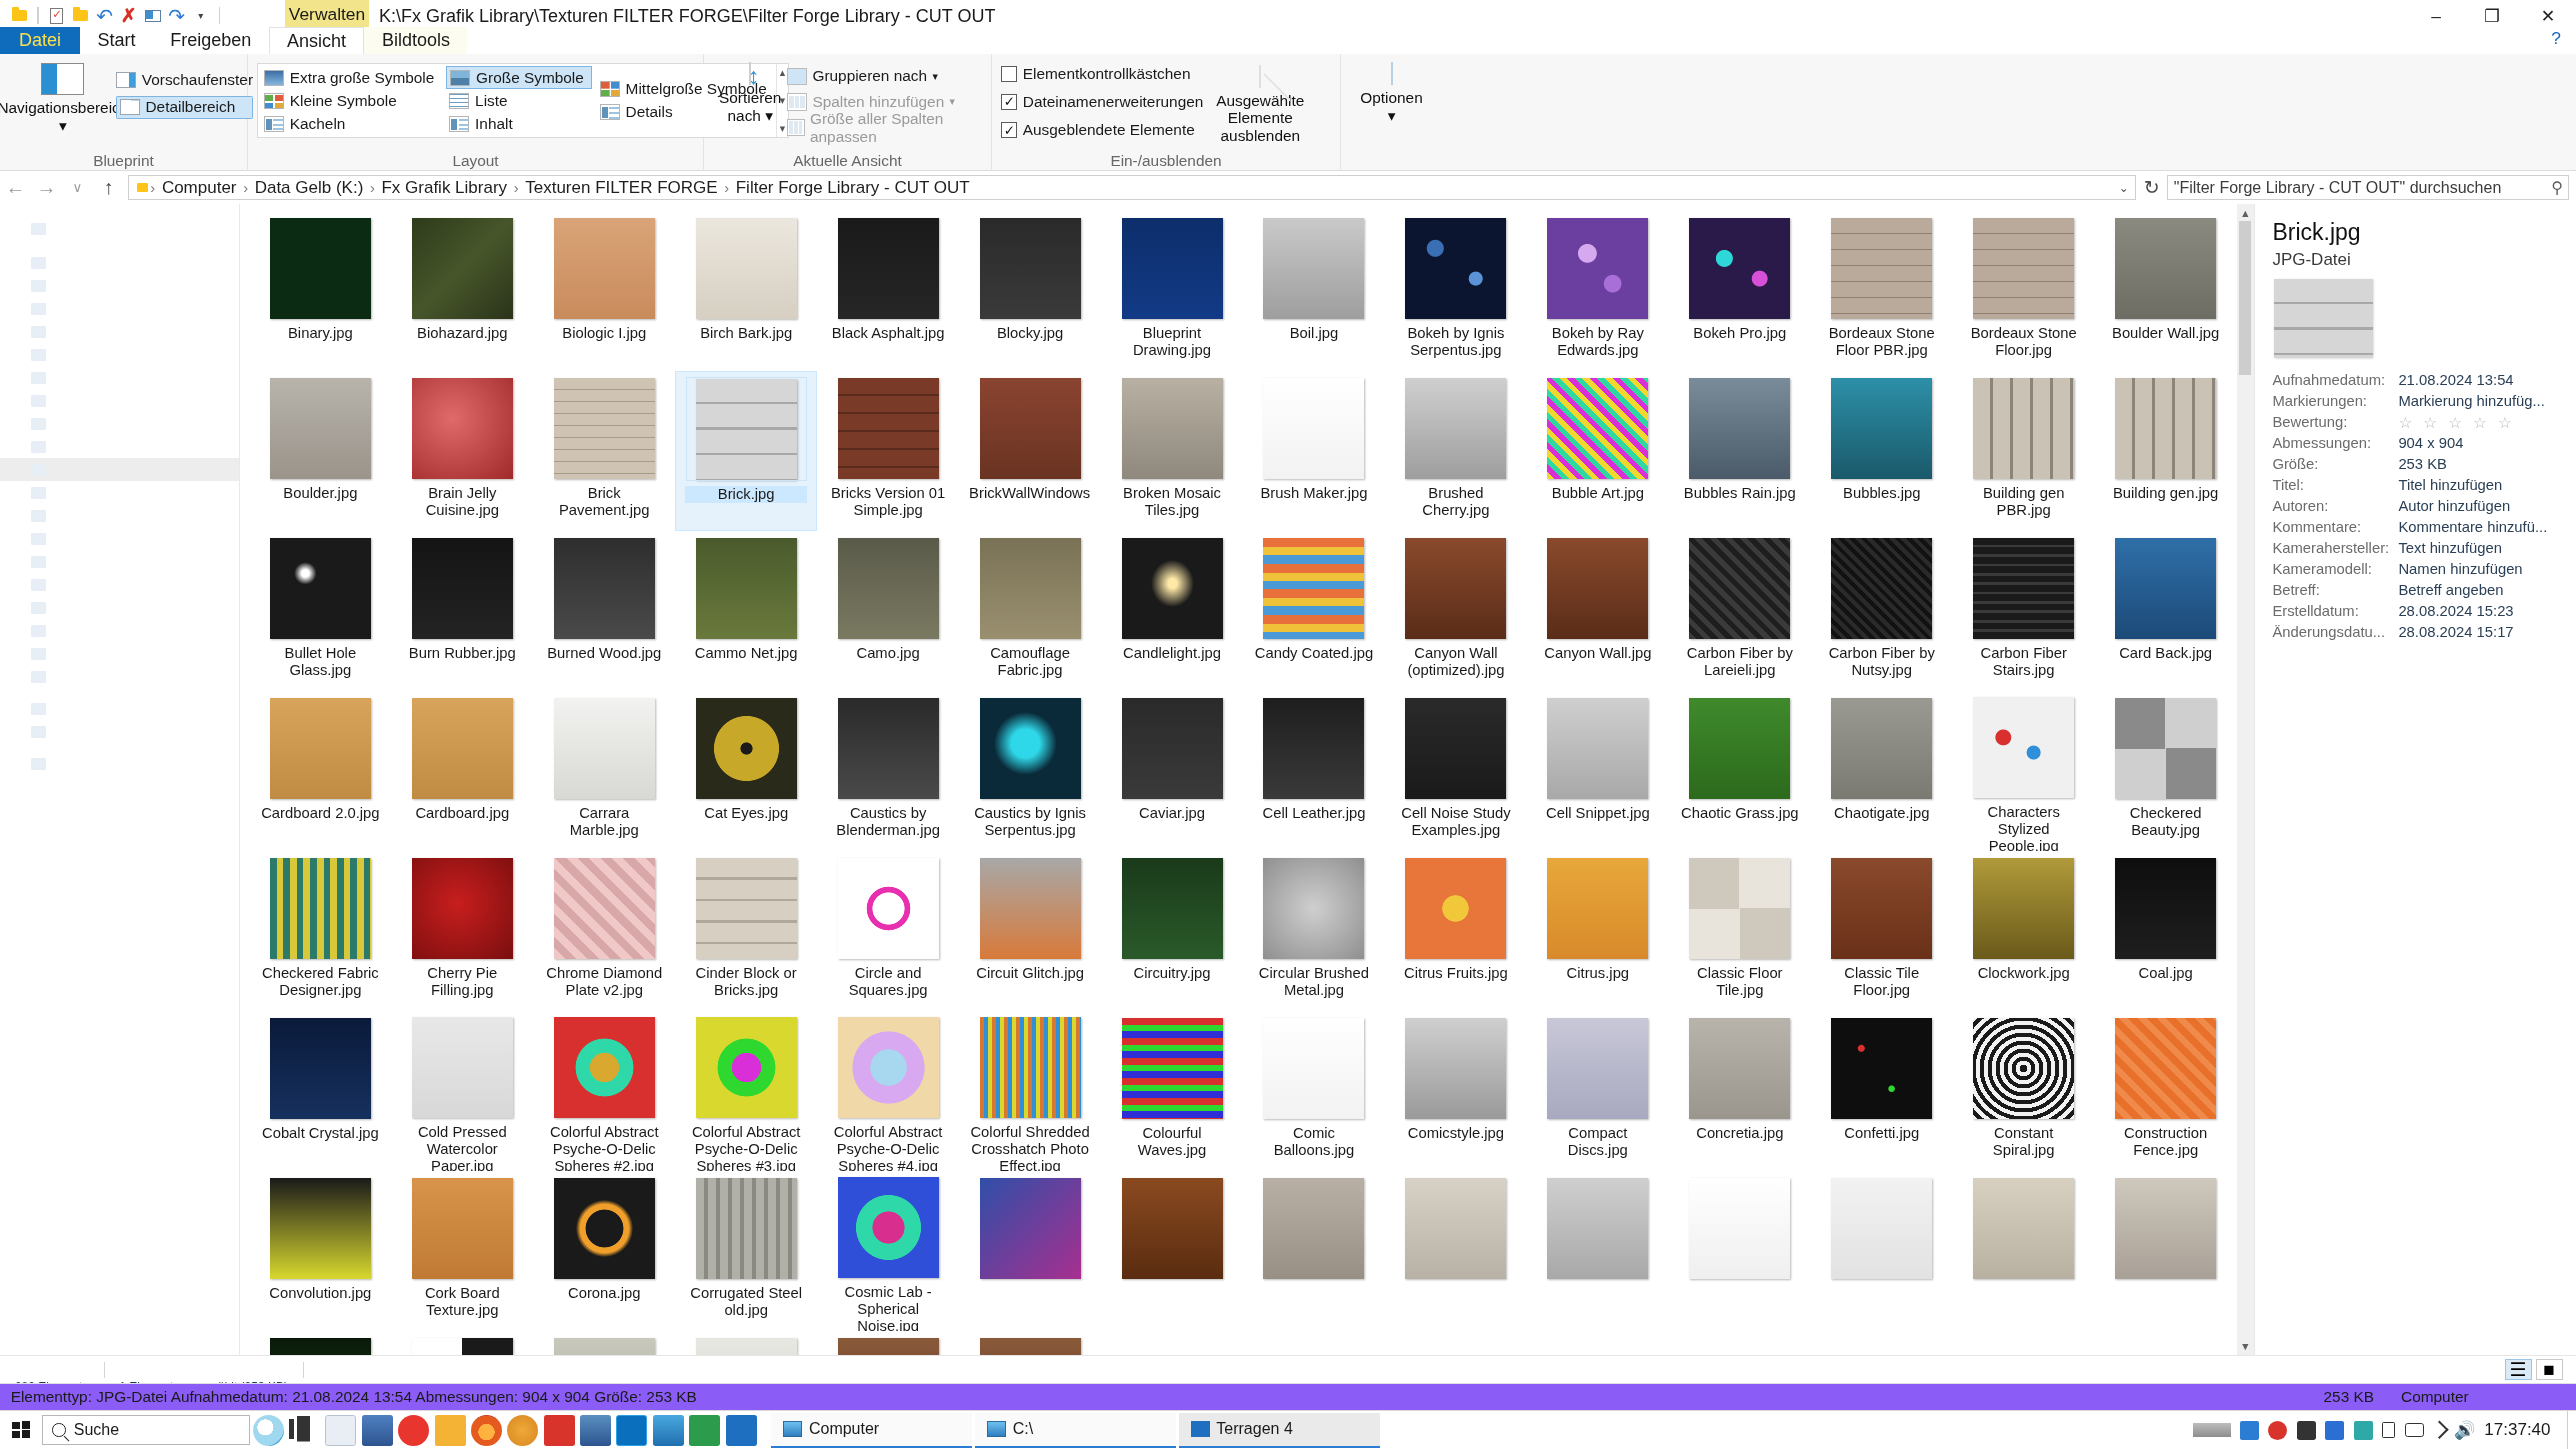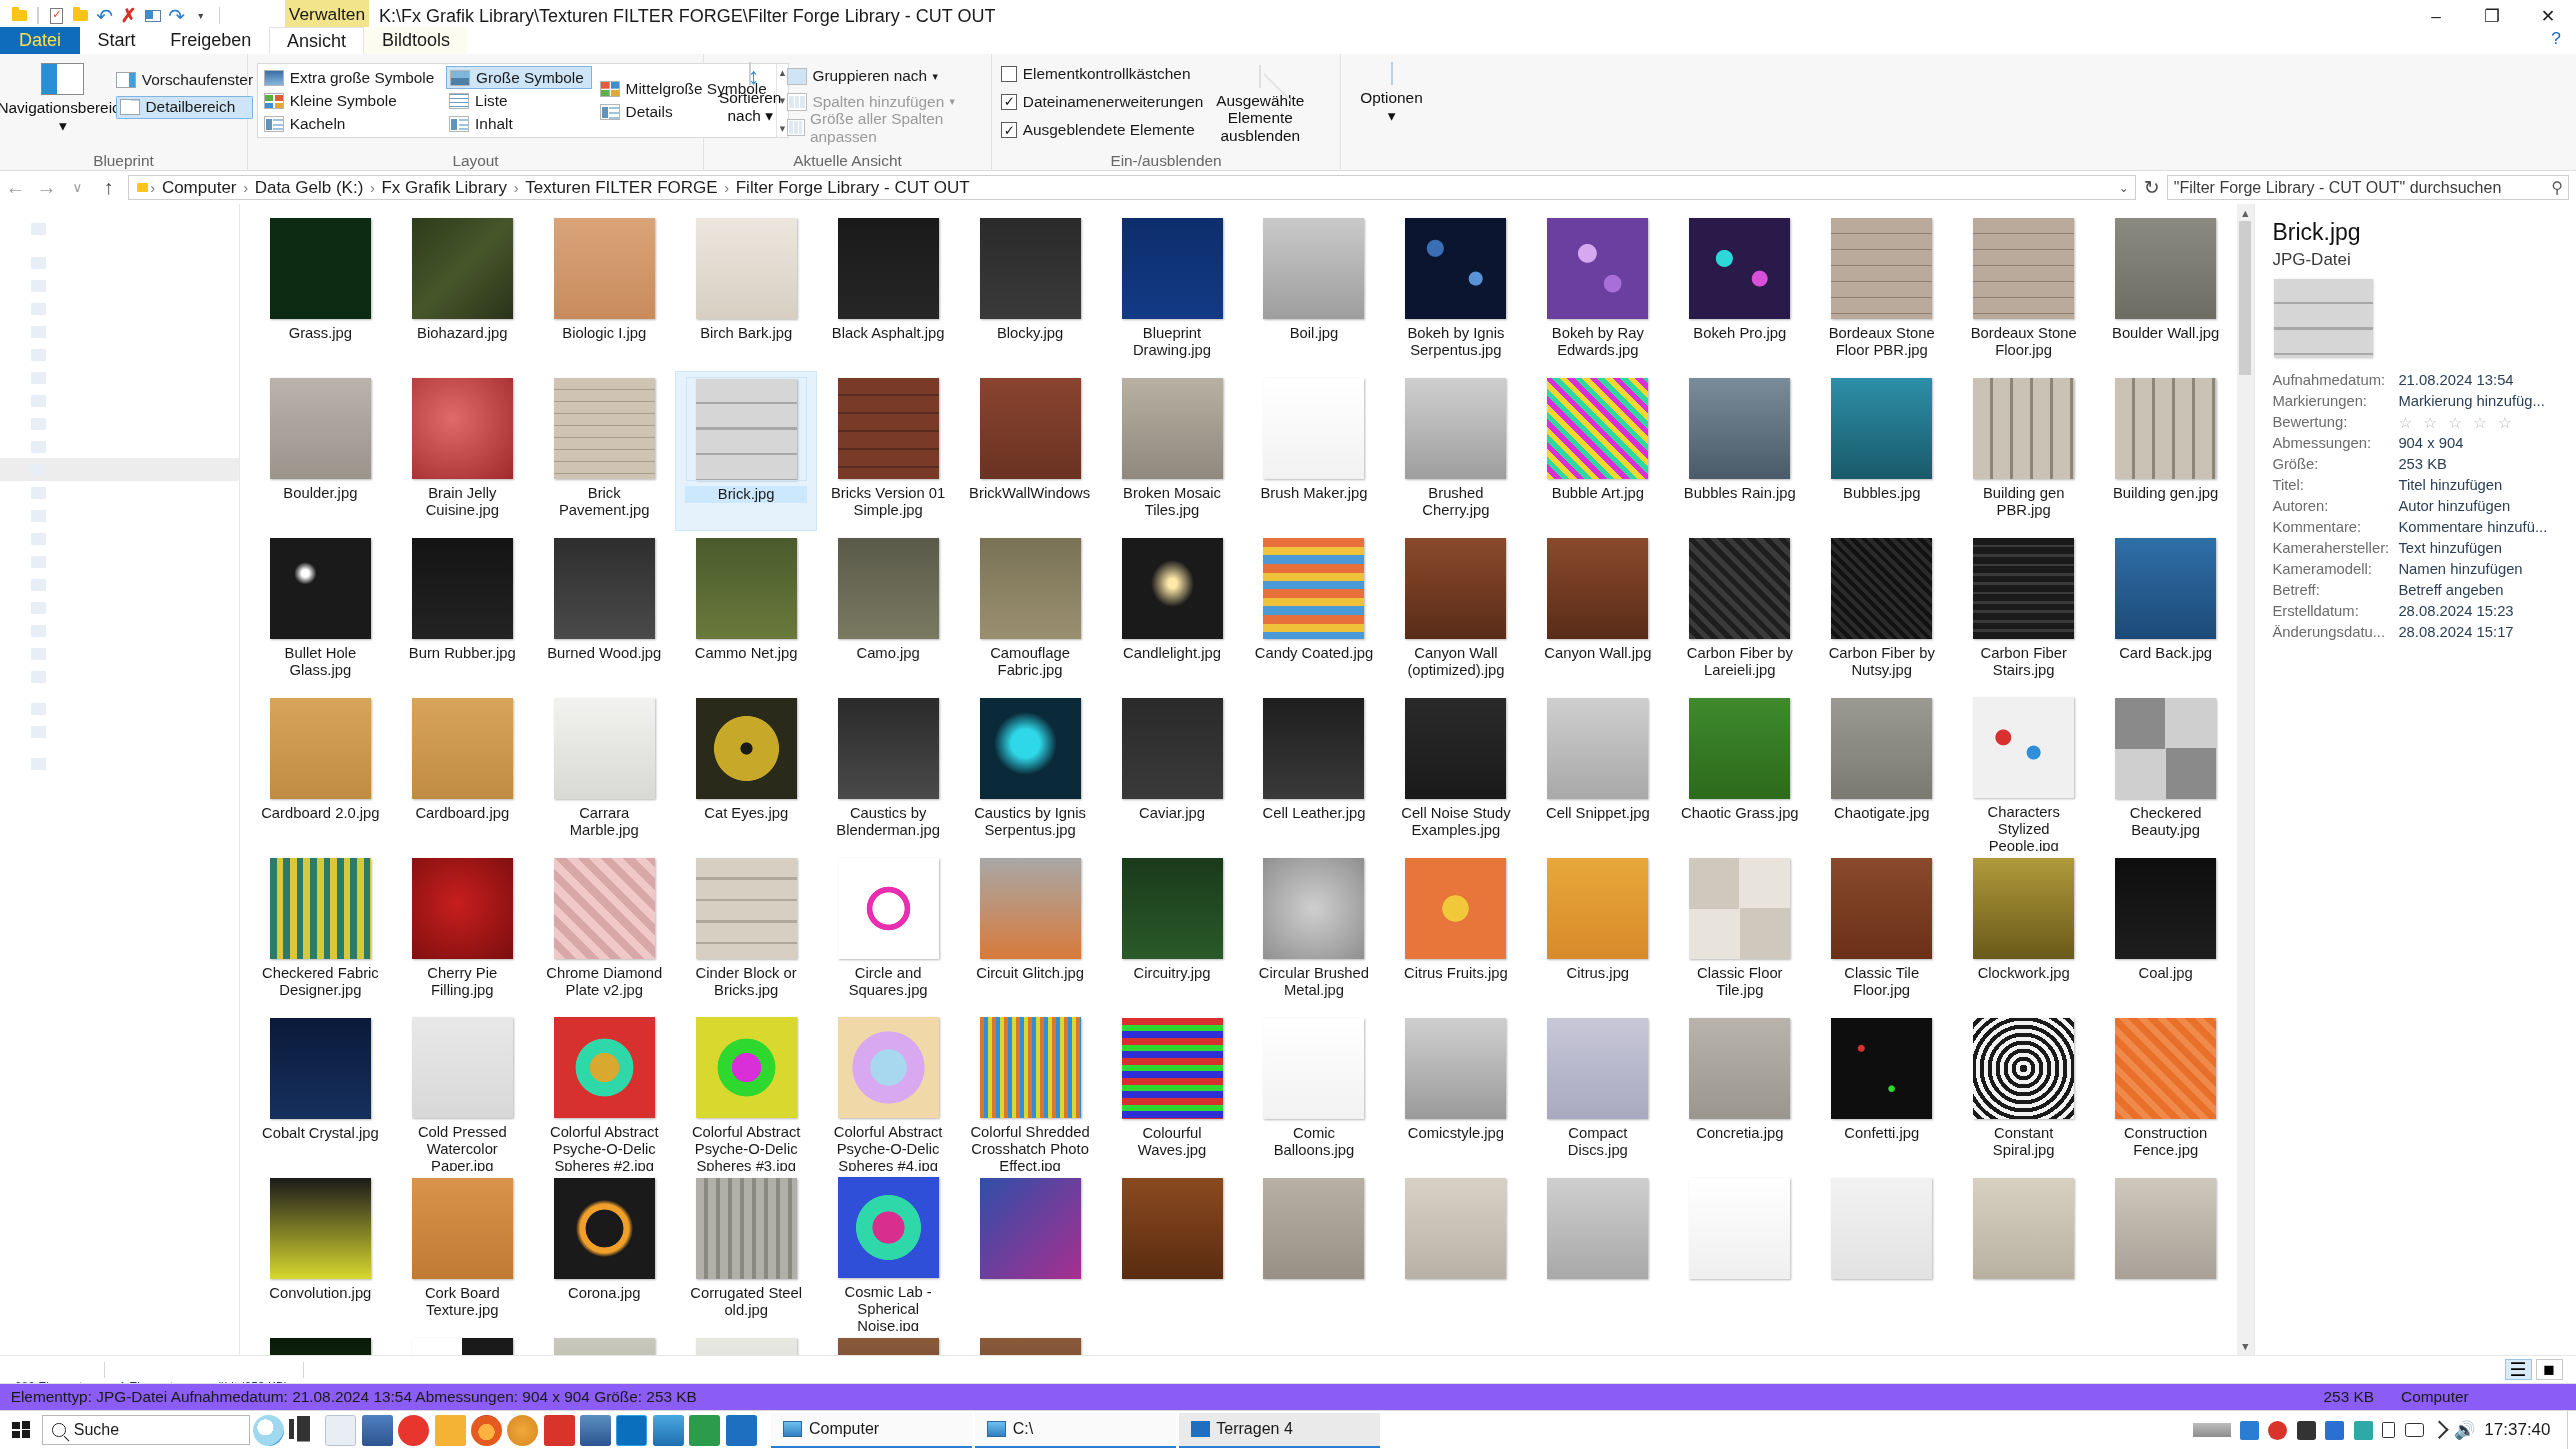--- a/index.html
+++ b/index.html
@@ -547,21 +547,21 @@
         <span class="nico"></span>
       </div>
   </div>
 
   <div class="filesarea">
     <div class="grid" id="file-grid">
         <div class="cell">
           <div class="thumbwrap">
             <div class="thumb sq" style="background: linear-gradient(rgb(11, 43, 18), rgb(11, 43, 18)) 0% 0% / cover;"></div>
           </div>
-          <div class="cname">Grass.jpg</div>
+          <div class="cname">Binary.jpg</div>
         </div>
         <div class="cell">
           <div class="thumbwrap">
             <div class="thumb sq" style="background: linear-gradient(135deg, rgb(46, 59, 27), rgb(71, 86, 42), rgb(42, 51, 26)) 0% 0% / cover;"></div>
           </div>
           <div class="cname">Biohazard.jpg</div>
         </div>
         <div class="cell">
           <div class="thumbwrap">
             <div class="thumb sq" style="background: linear-gradient(rgb(217, 164, 120), rgb(201, 139, 92)) 0% 0% / cover;"></div>

